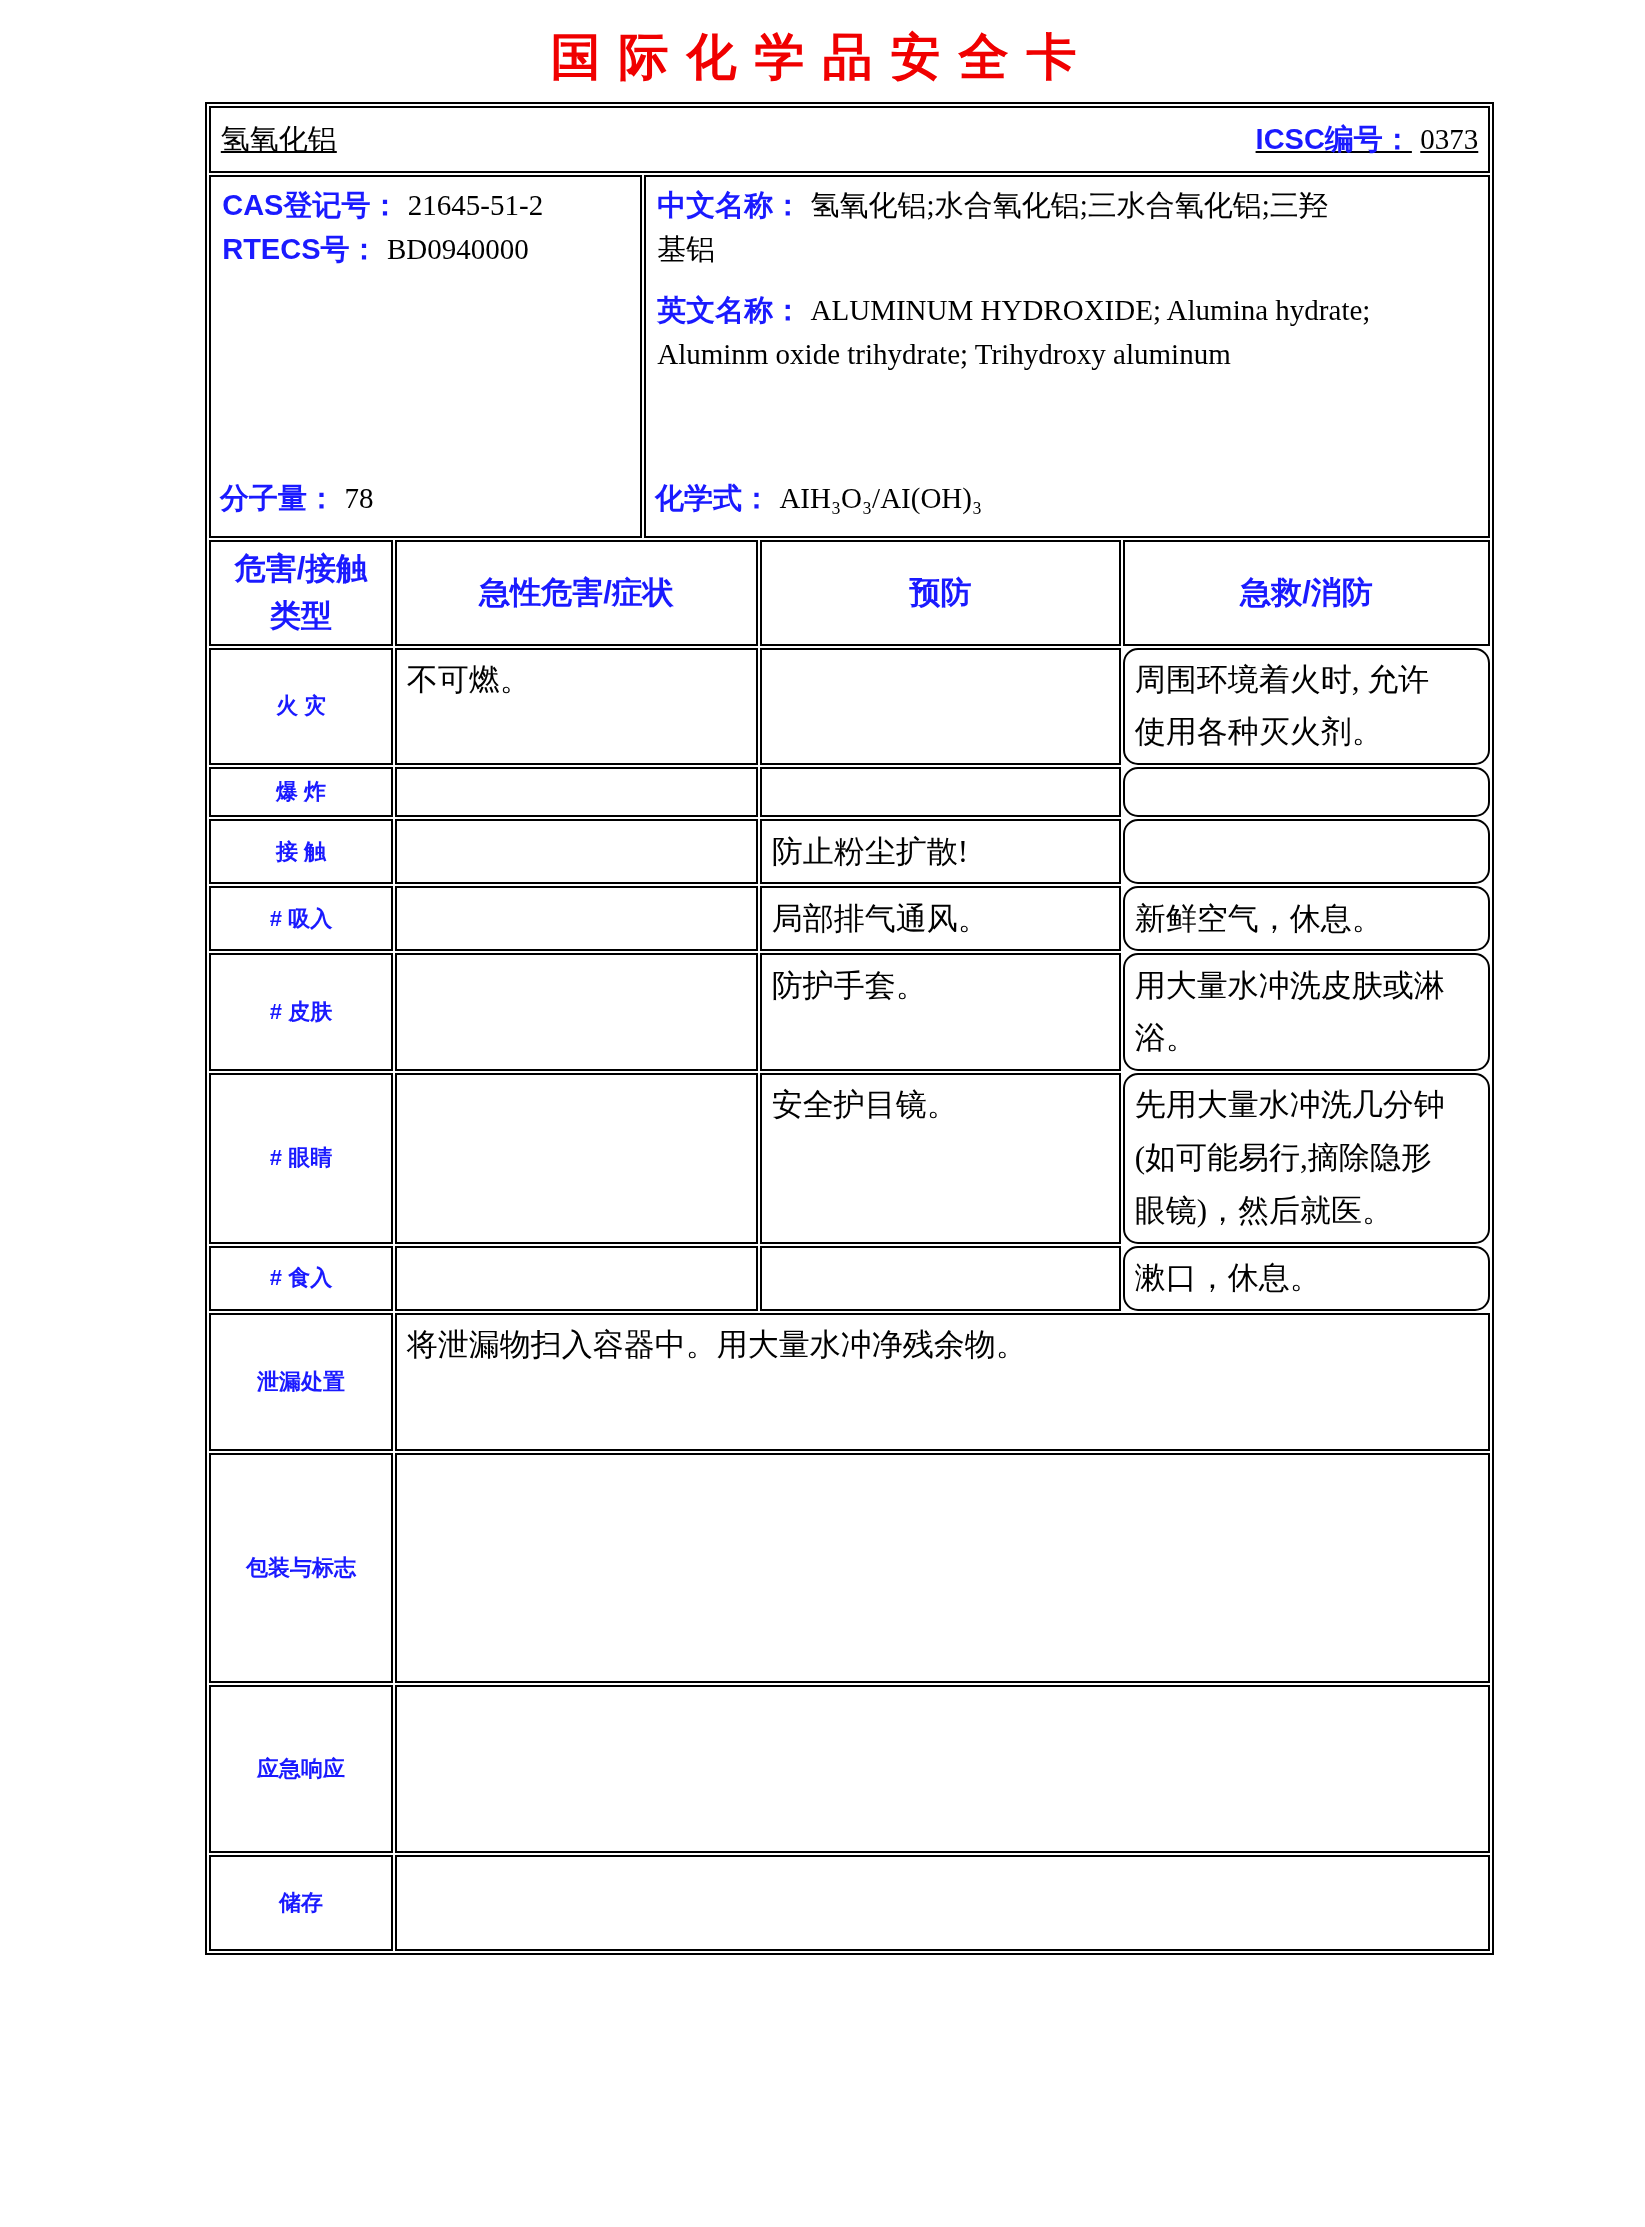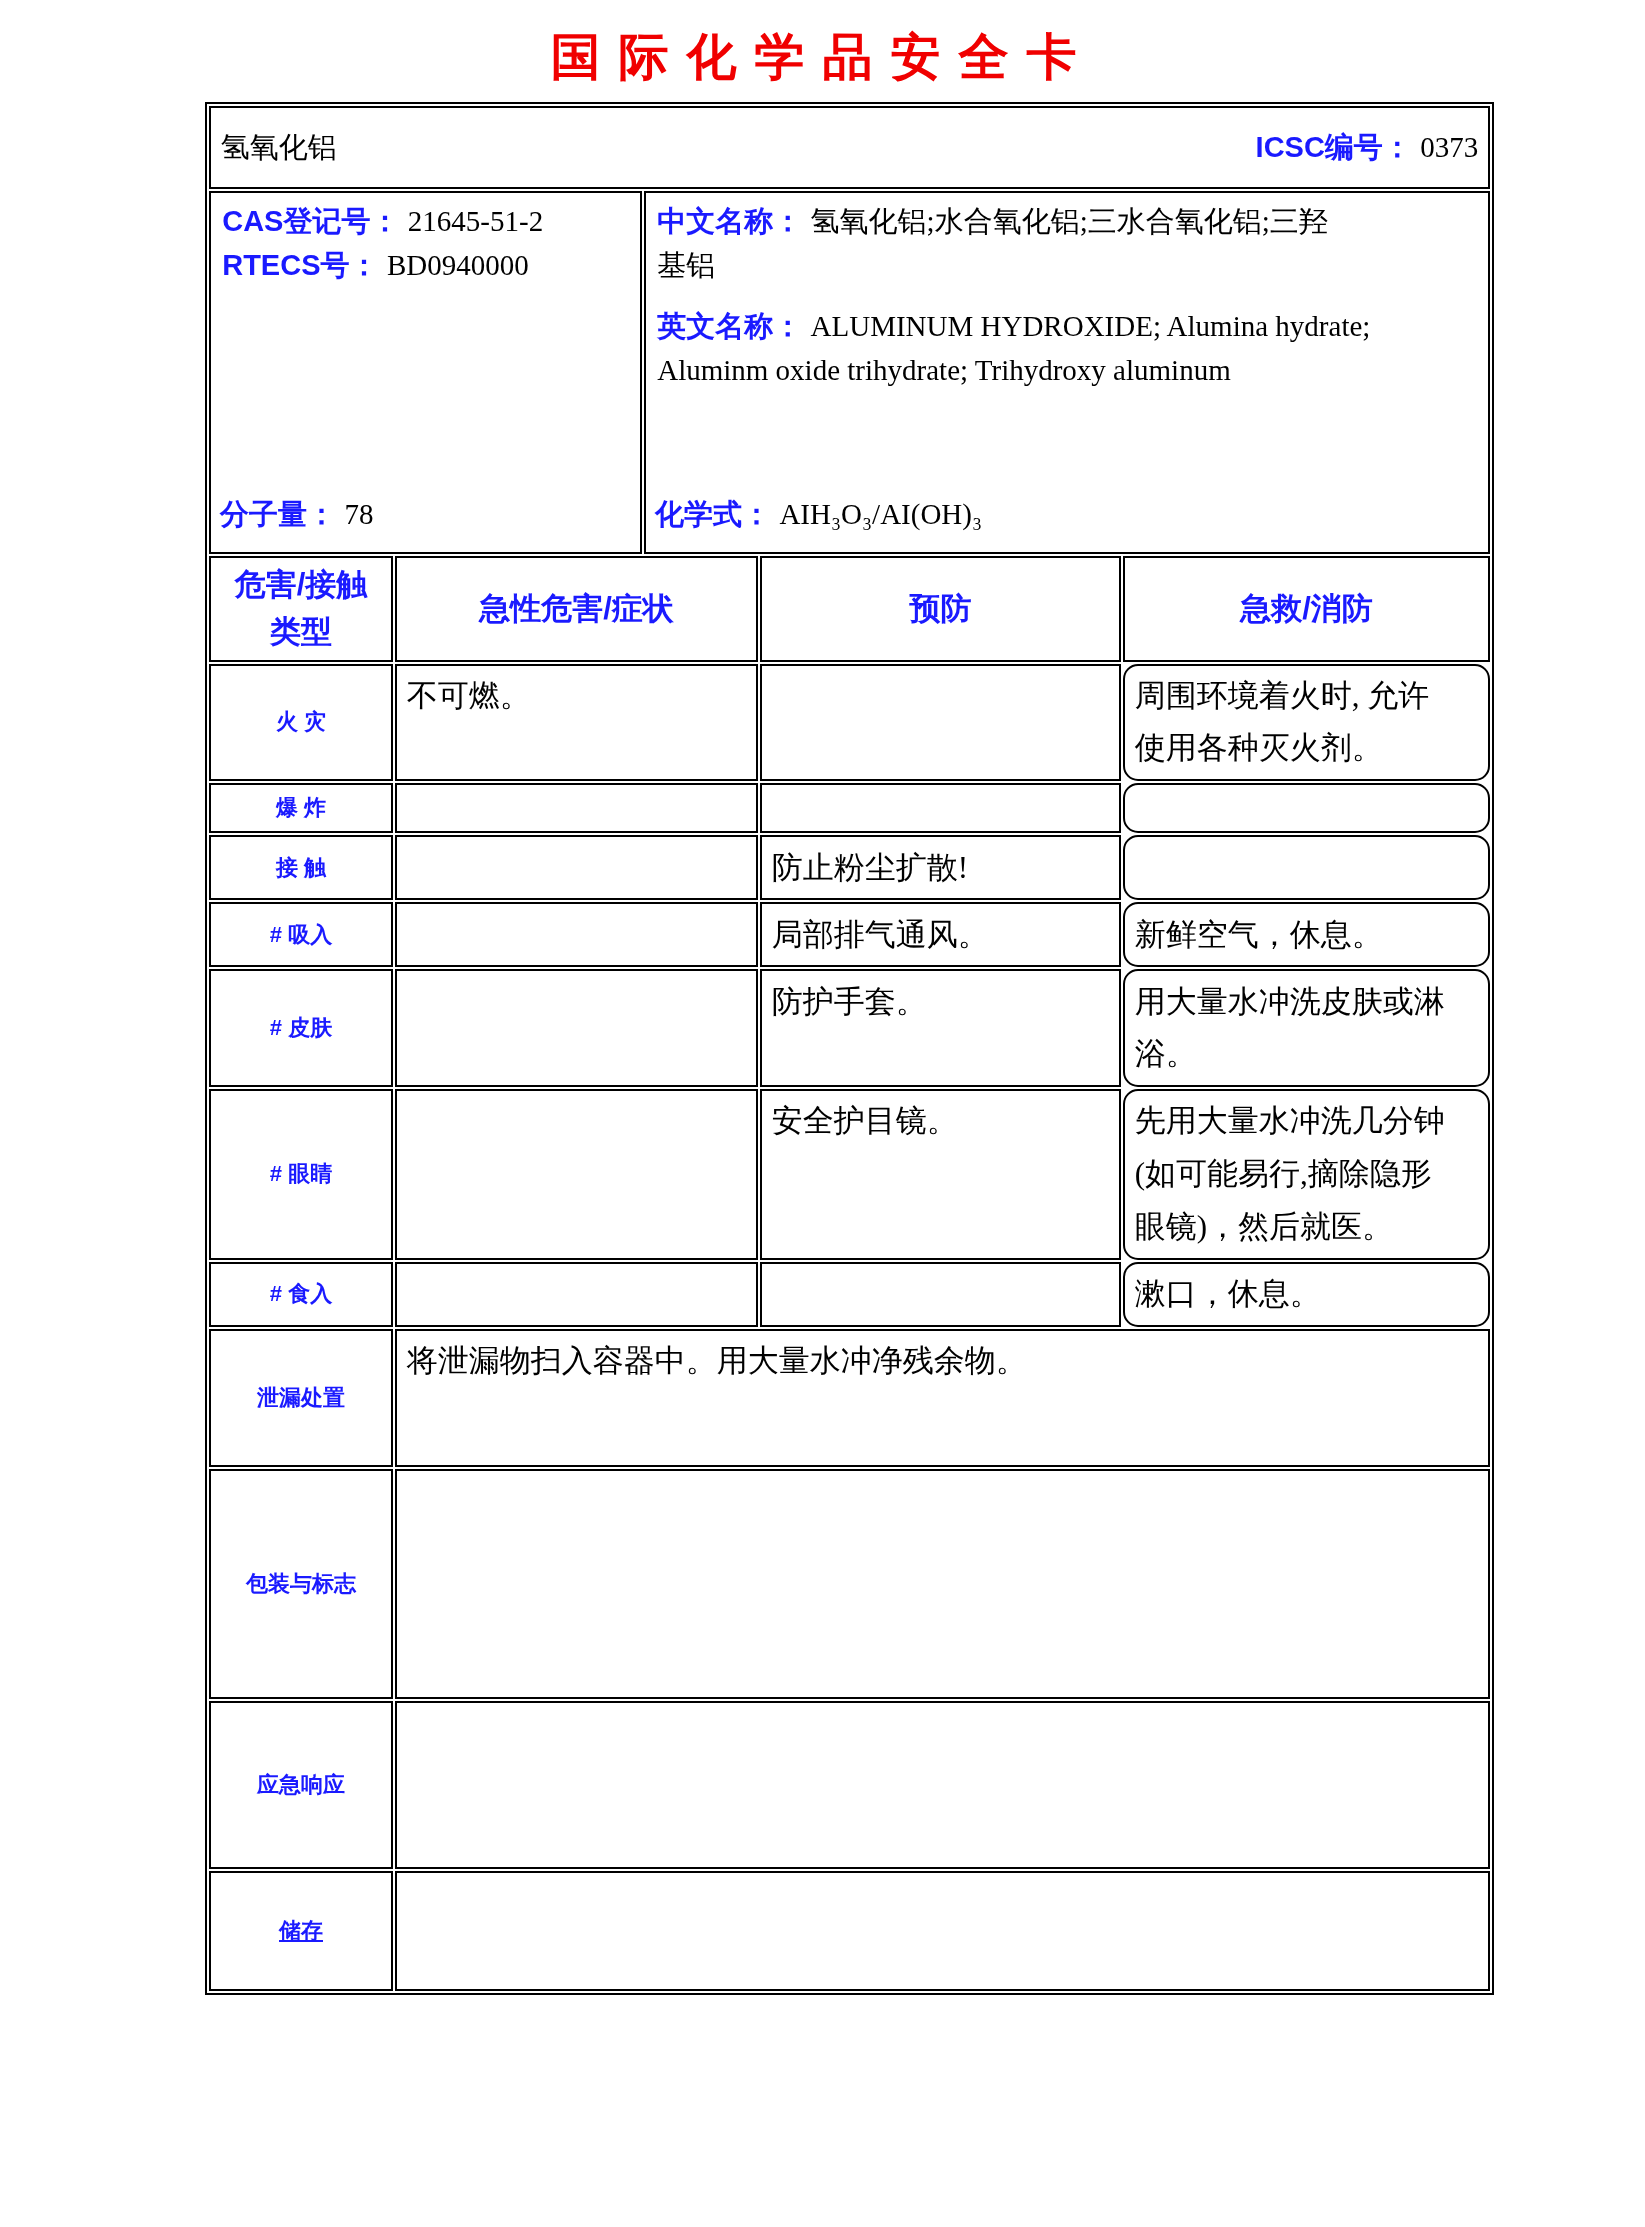--- a/index.html
+++ b/index.html
@@ -38,34 +38,34 @@
   td{
     border:2.1px solid var(--border-black,#000);
     vertical-align:top;
     padding:4.2px 9.8px;
     background:#fff;
   }
   
   col.c1{width:184px;} col.c2{width:247px;} col.c3{width:114px;} col.c4{width:361px;} col.c5{width:367px;}
 
   
-  tr.r1 td{height:83px;}
+  tr.r1 td{height:67px;text-decoration:underline;}
   tr.rid td{height:363px;}
   tr.rhdr td{height:98px;}
   tr.rfire td{height:98px;}
   tr.rexp td{height:50px;}
   tr.rcontact td{height:53px;}
   tr.rinhale td{height:50px;}
   tr.rskin td{height:102px;}
   tr.reye td{height:147px;}
   tr.ringest td{height:52px;}
   tr.rspill td{height:138px;}
   tr.rpack td{height:230px;}
   tr.rresp td{height:168px;}
-  tr.rstore td{height:120px;text-decoration:underline;}
+  tr.rstore td{height:96px;}
 
   .lbl{
     font-family:"Liberation Sans", sans-serif;
     font-weight:bold;
     color:var(--accent-blue,#1a1aff);
     margin-right:8.4px;
   }
   .val{font-family:"Liberation Serif", serif;color:#000;}
 
   

